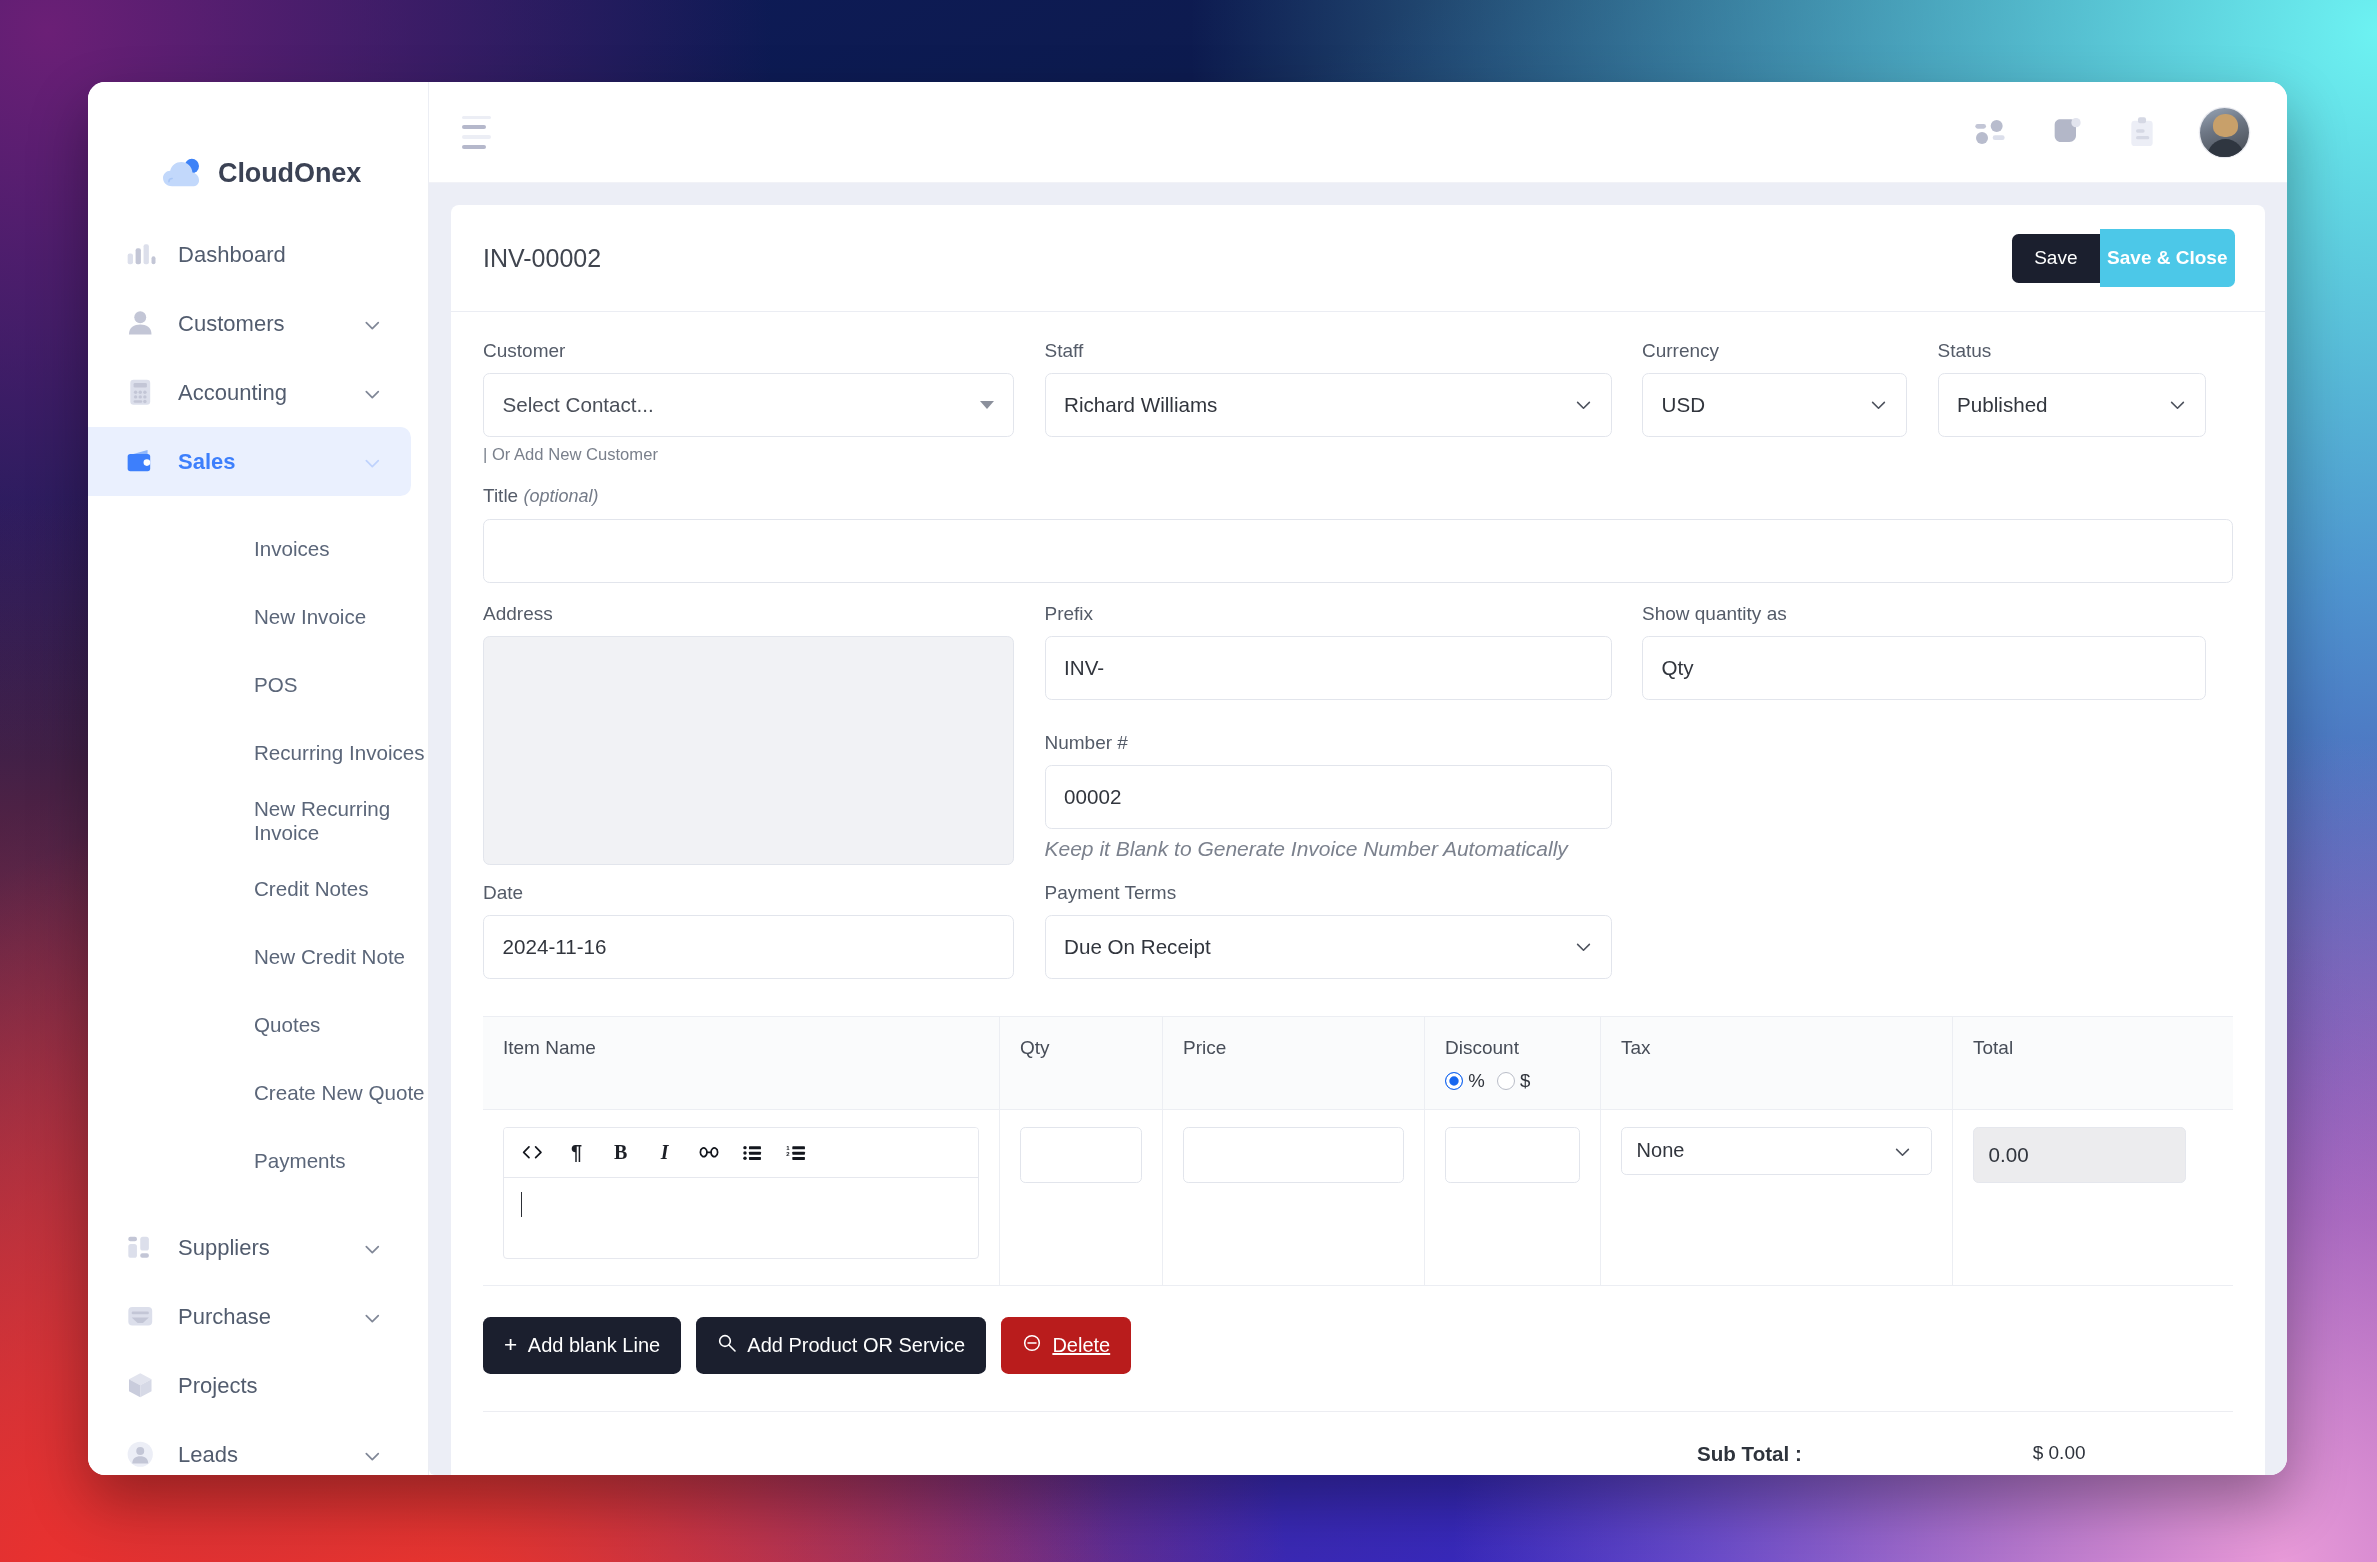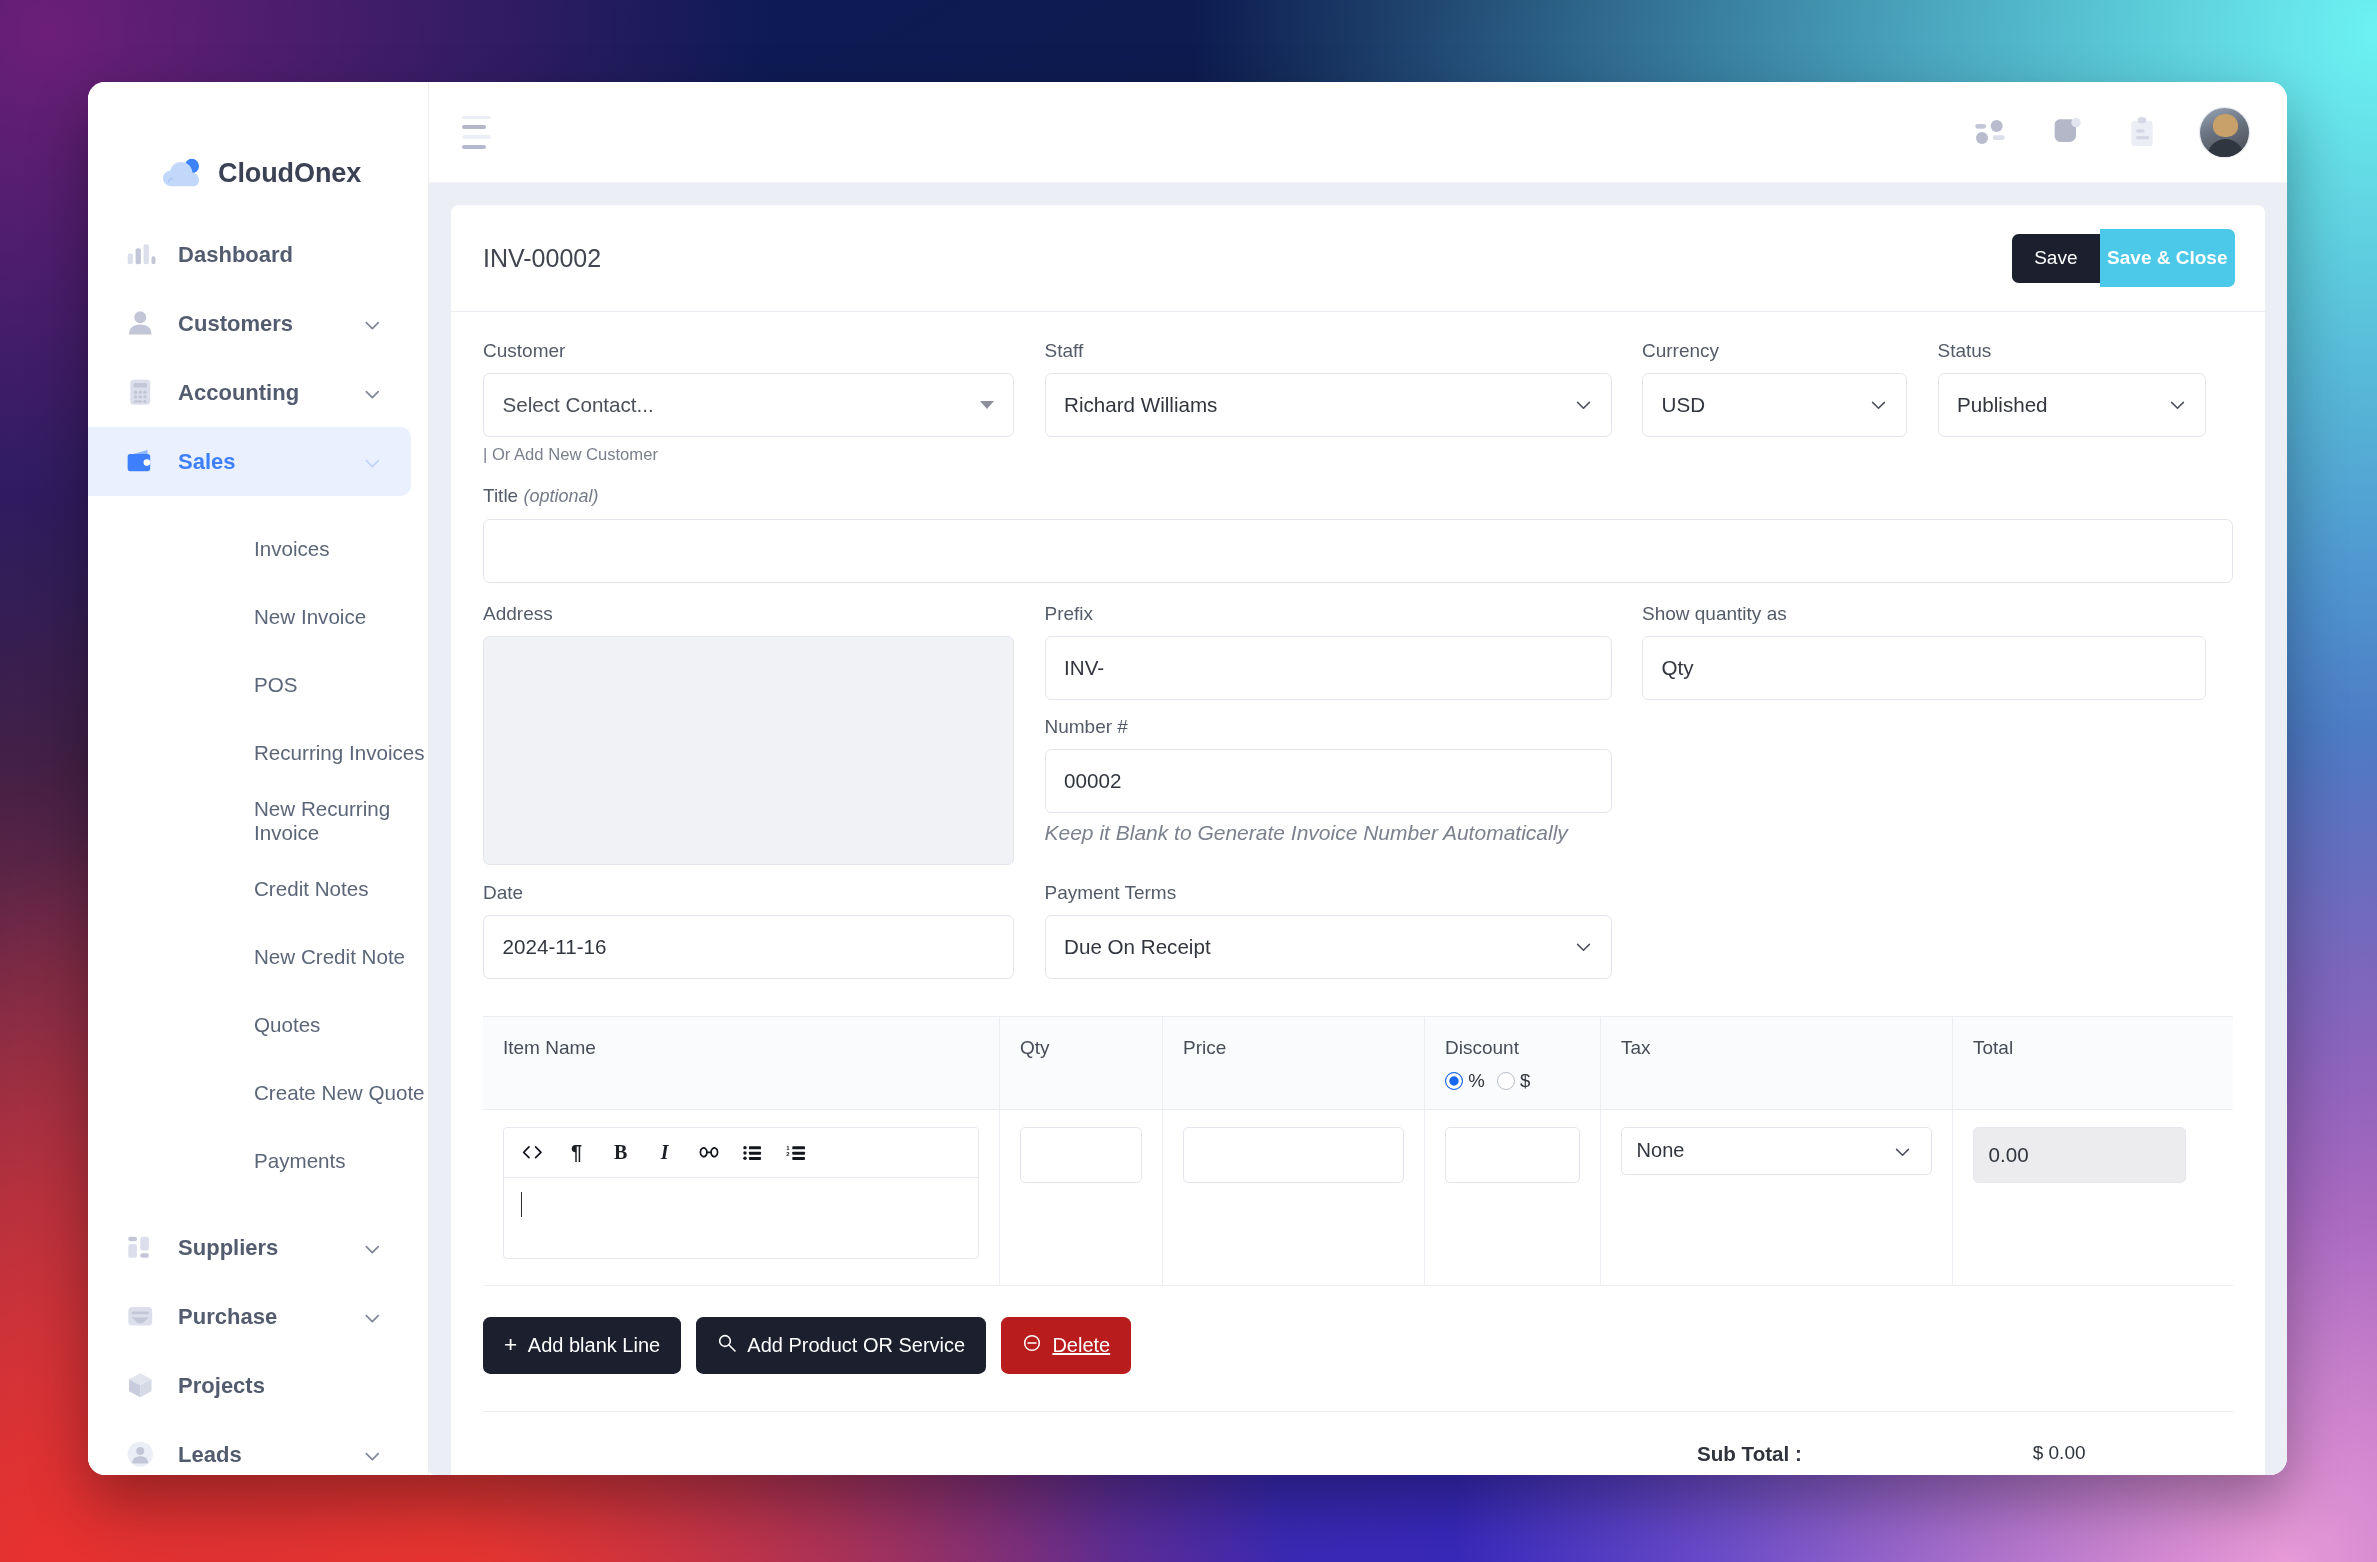--- a/index.html
+++ b/index.html
@@ -53,21 +53,21 @@
   .nav-item {
     display: flex; align-items: center;
     height: 69px;
     padding-left: 37px; padding-right: 29px;
     color: #525c6e; font-size: 22px;
     border-radius: 0 10.6px 10.6px 0;
     margin-right: 17px;
     cursor: pointer;
   }
   .nav-item .nav-icon { width: 30.5px; height: 30.5px; flex: none; margin-right: 22.6px; position: relative; }
-  .nav-item .nav-label { flex: 1; font-weight: bold; }
+  .nav-item .nav-label { flex: 1; }
   .nav-item .chev { width: 18.6px; height: 18.6px; flex: none; opacity: .85; }
   .nav-item.active {
     background: #eaf0fe;
     color: #3d7ffc;
     font-weight: bold;
   }
   .nav-item.active .chev { opacity: .55; }
 
   .sub-item {
     padding-left: 166px;
@@ -552,21 +552,21 @@
             <div class="field" style="width:531px">
               <div class="lbl">Address</div>
               <textarea class="ta" style=""></textarea>
             </div>
 
             <div style="width:567px">
               <div class="field">
                 <div class="lbl">Prefix</div>
                 <input class="ctl" type="text" value="INV-" style="">
               </div>
-              <div class="field" style="margin-top:16px">
+              <div class="field" style="margin-top:32px">
                 <div class="lbl">Number #</div>
                 <input class="ctl" type="text" value="00002" style="">
                 <div class="helper-i">Keep it Blank to Generate Invoice Number Automatically</div>
               </div>
             </div>
 
             <div class="field" style="width:564px">
               <div class="lbl">Show quantity as</div>
               <input class="ctl" type="text" value="Qty" style="">
             </div>

